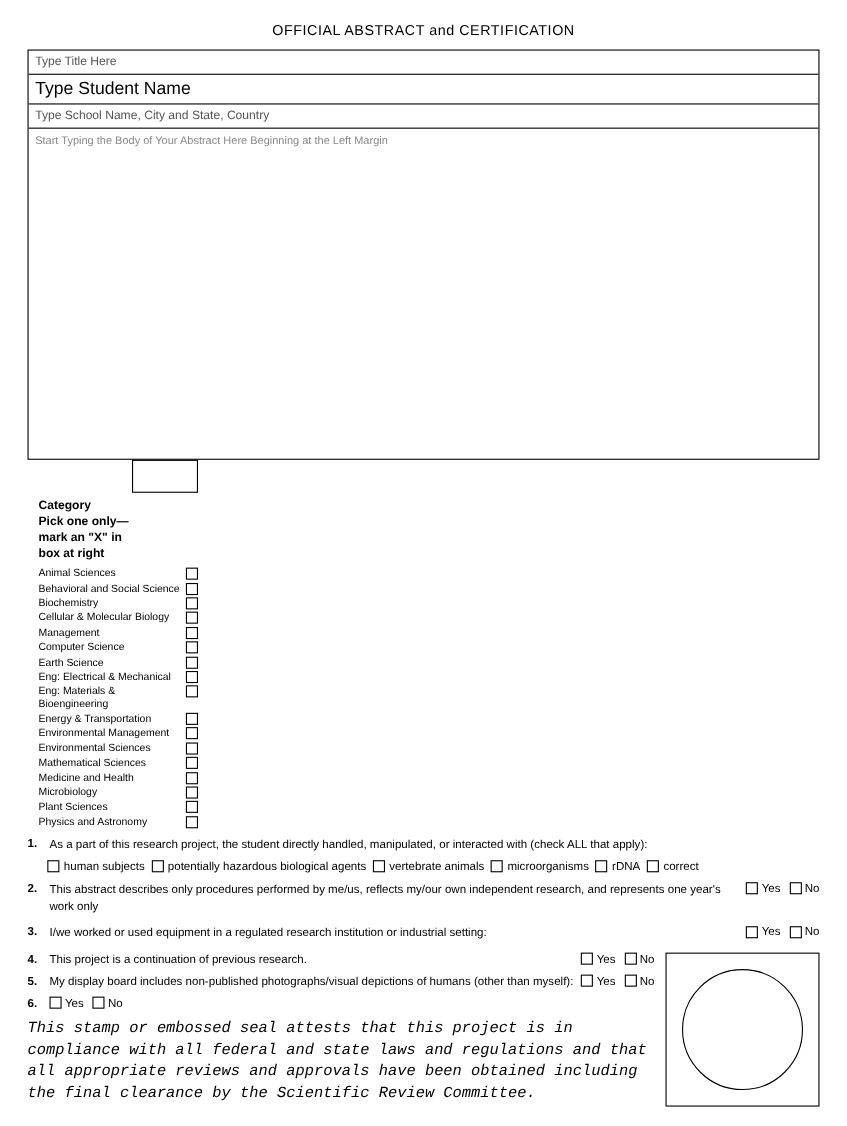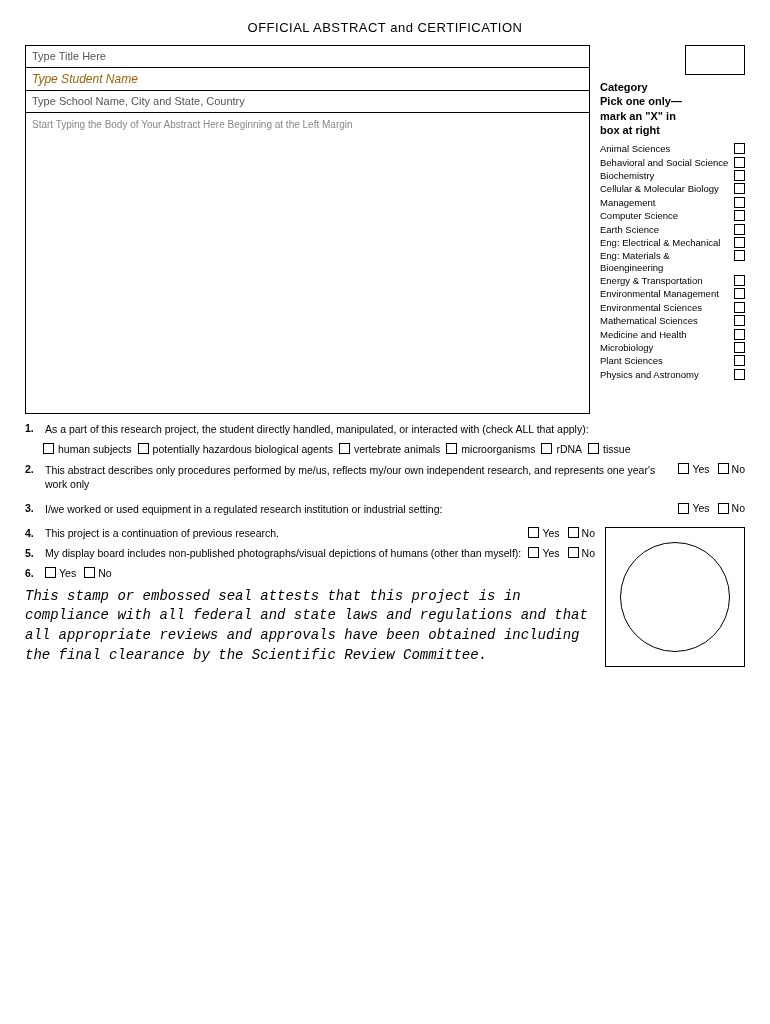--- a/index.html
+++ b/index.html
@@ -15,20 +15,21 @@
     .page-title {
       text-align: center;
       font-size: 13px;
       font-weight: normal;
       margin-bottom: 10px;
       letter-spacing: 0.5px;
     }
     .main-layout {
       display: flex;
       gap: 0;
+      flex-direction: column;
     }
     .left-col {
       flex: 1;
       border: 1px solid #000;
       display: flex;
       flex-direction: column;
     }
     .right-col {
       width: 155px;
       padding-left: 10px;
@@ -182,21 +183,21 @@
   </style>
 </head>
 <body>
 
 <div class="page-title">OFFICIAL ABSTRACT and CERTIFICATION</div>
 
 <div class="main-layout">
 
   <div class="left-col">
     <div class="title-box" style="color:#555;">Type Title Here</div>
-    <div class="name-box" style="color:#a16207;font-size:12px;font-style:italic;">Type Student Name</div>
+    <div class="name-box" style="color:#000000;font-size:16px;">Type Student Name</div>
     <div class="school-box" style="color:#555;">Type School Name, City and State, Country</div>
     <div class="abstract-body">Start Typing the Body of Your Abstract Here Beginning at the Left Margin</div>
   </div>
 
   <div class="right-col">
     <div class="category-box-top"></div>
     <div class="category-label">
       <span>Category</span><br>
       <span>Pick one only—</span><br>
       <span>mark an "X" in</span><br>
@@ -298,21 +299,21 @@
         <label class="check-label">
           <span class="checkbox"></span>
           <span>microorganisms</span>
         </label>
         <label class="check-label">
           <span class="checkbox"></span>
           <span>rDNA</span>
         </label>
         <label class="check-label">
           <span class="checkbox"></span>
-          <span>tissue</span>
+          <span>correct</span>
         </label>
       </div>
   </div>
 
   <div class="question-row">
     <span class="q-number">2.</span>
     <span class="q-text">This abstract describes only procedures performed by me/us, reflects my/our own independent research, and represents one year's work only</span>
     <div class="yes-no-group">
       <div class="yn-item">
         <span class="checkbox"></span>

